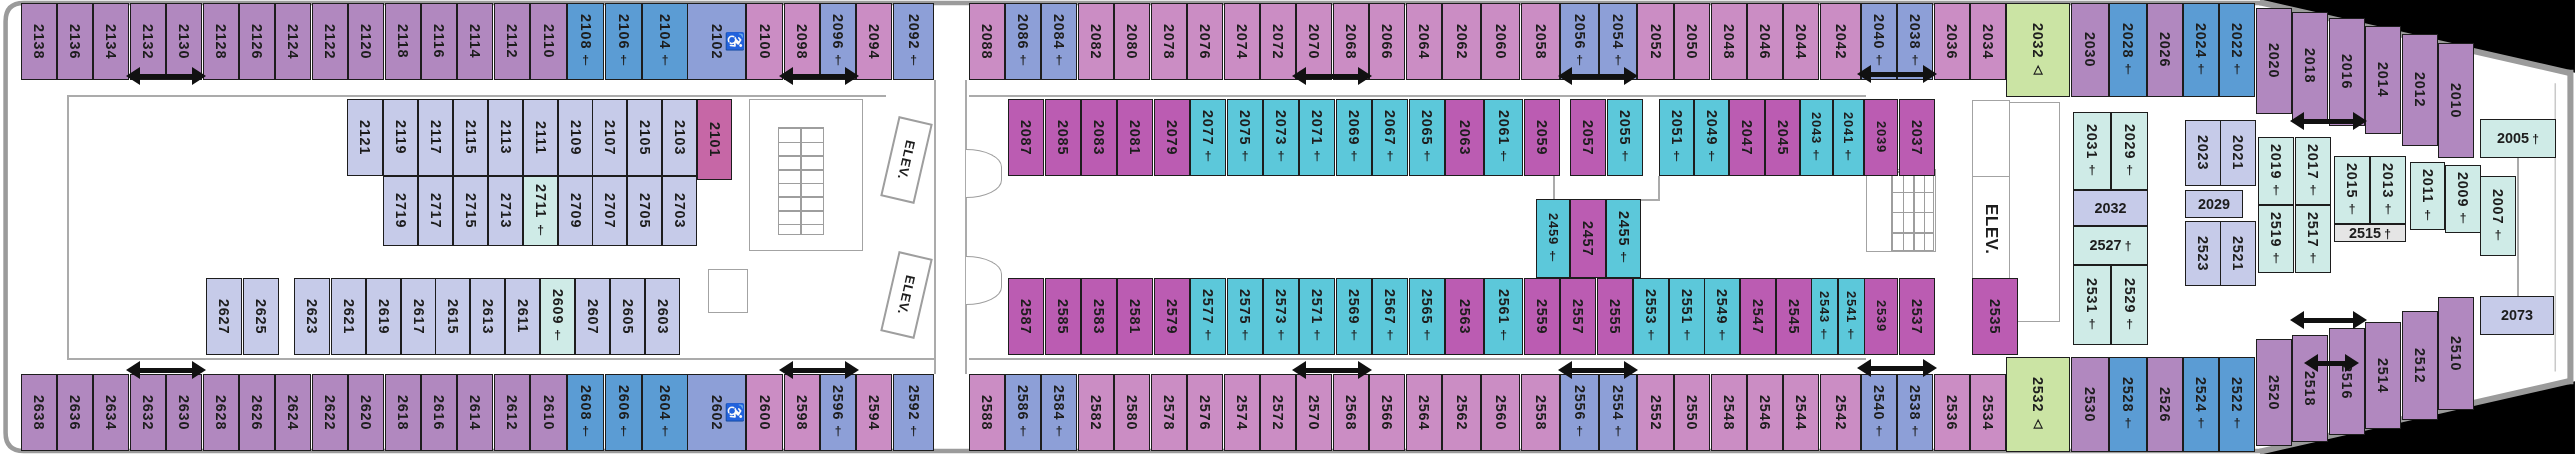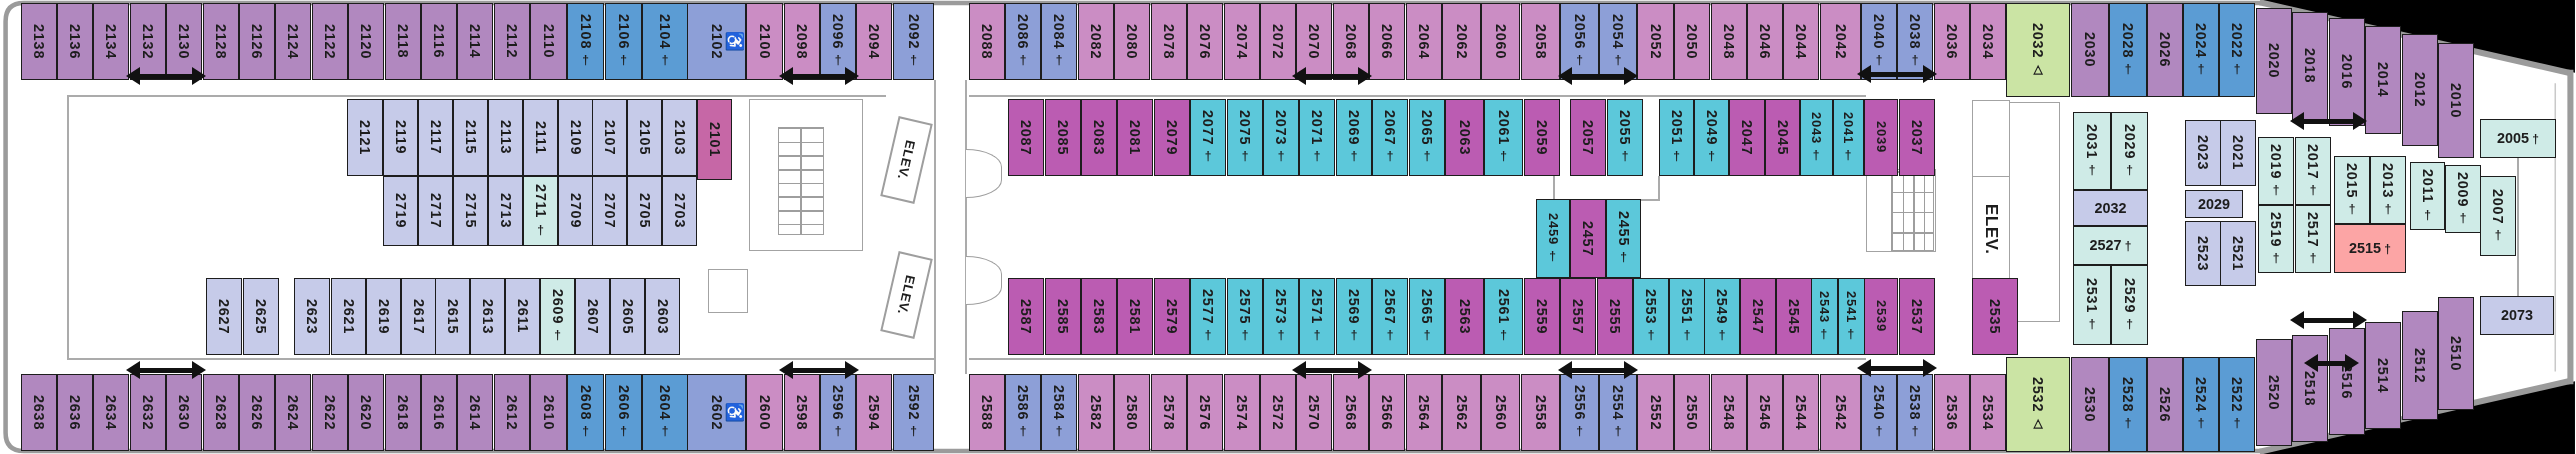--- a/index.html
+++ b/index.html
@@ -779,21 +779,21 @@
       </div>
       <div class="cab v" style="left: 2295px; top: 205px; width: 36px; height: 68px; background: rgb(207, 235, 231);">
         <span class="lbl">2517<span class="sym"> †</span></span>
       </div>
       <div class="cab v" style="left: 2334px; top: 156px; width: 36px; height: 68px; background: rgb(207, 235, 231);">
         <span class="lbl">2015<span class="sym"> †</span></span>
       </div>
       <div class="cab v" style="left: 2370px; top: 156px; width: 36px; height: 68px; background: rgb(207, 235, 231);">
         <span class="lbl">2013<span class="sym"> †</span></span>
       </div>
-      <div class="cab h" style="left: 2334px; top: 224px; width: 72px; height: 49px; background: #fca5a5;">
+      <div class="cab h" style="left: 2334px; top: 224px; width: 72px; height: 18px; background: #e5e5e5;">
         <span class="lbl">2515<span class="sym"> †</span></span>
       </div>
       <div class="cab v" style="left: 2410px; top: 162px; width: 35px; height: 68px; background: rgb(207, 235, 231);">
         <span class="lbl">2011<span class="sym"> †</span></span>
       </div>
       <div class="cab v" style="left: 2445px; top: 165px; width: 36px; height: 68px; background: rgb(207, 235, 231);">
         <span class="lbl">2009<span class="sym"> †</span></span>
       </div>
       <div class="cab v" style="left: 2480px; top: 176px; width: 36px; height: 80px; background: rgb(207, 235, 231);">
         <span class="lbl">2007<span class="sym"> †</span></span>

